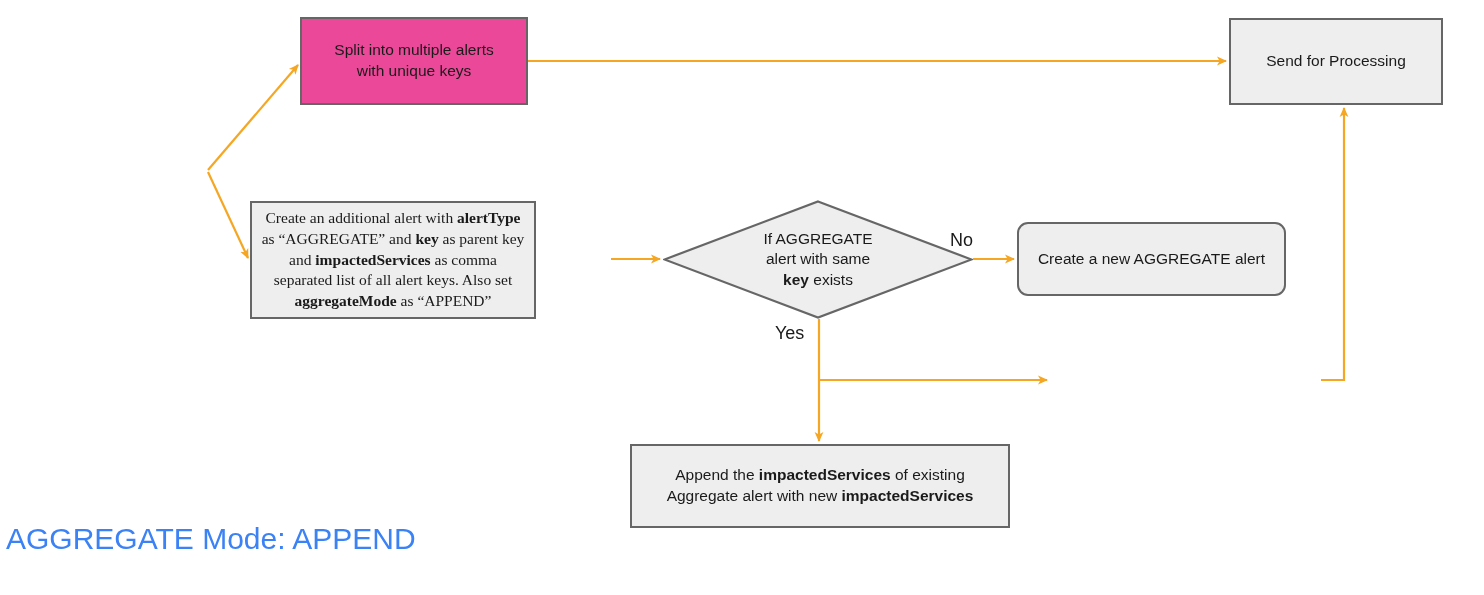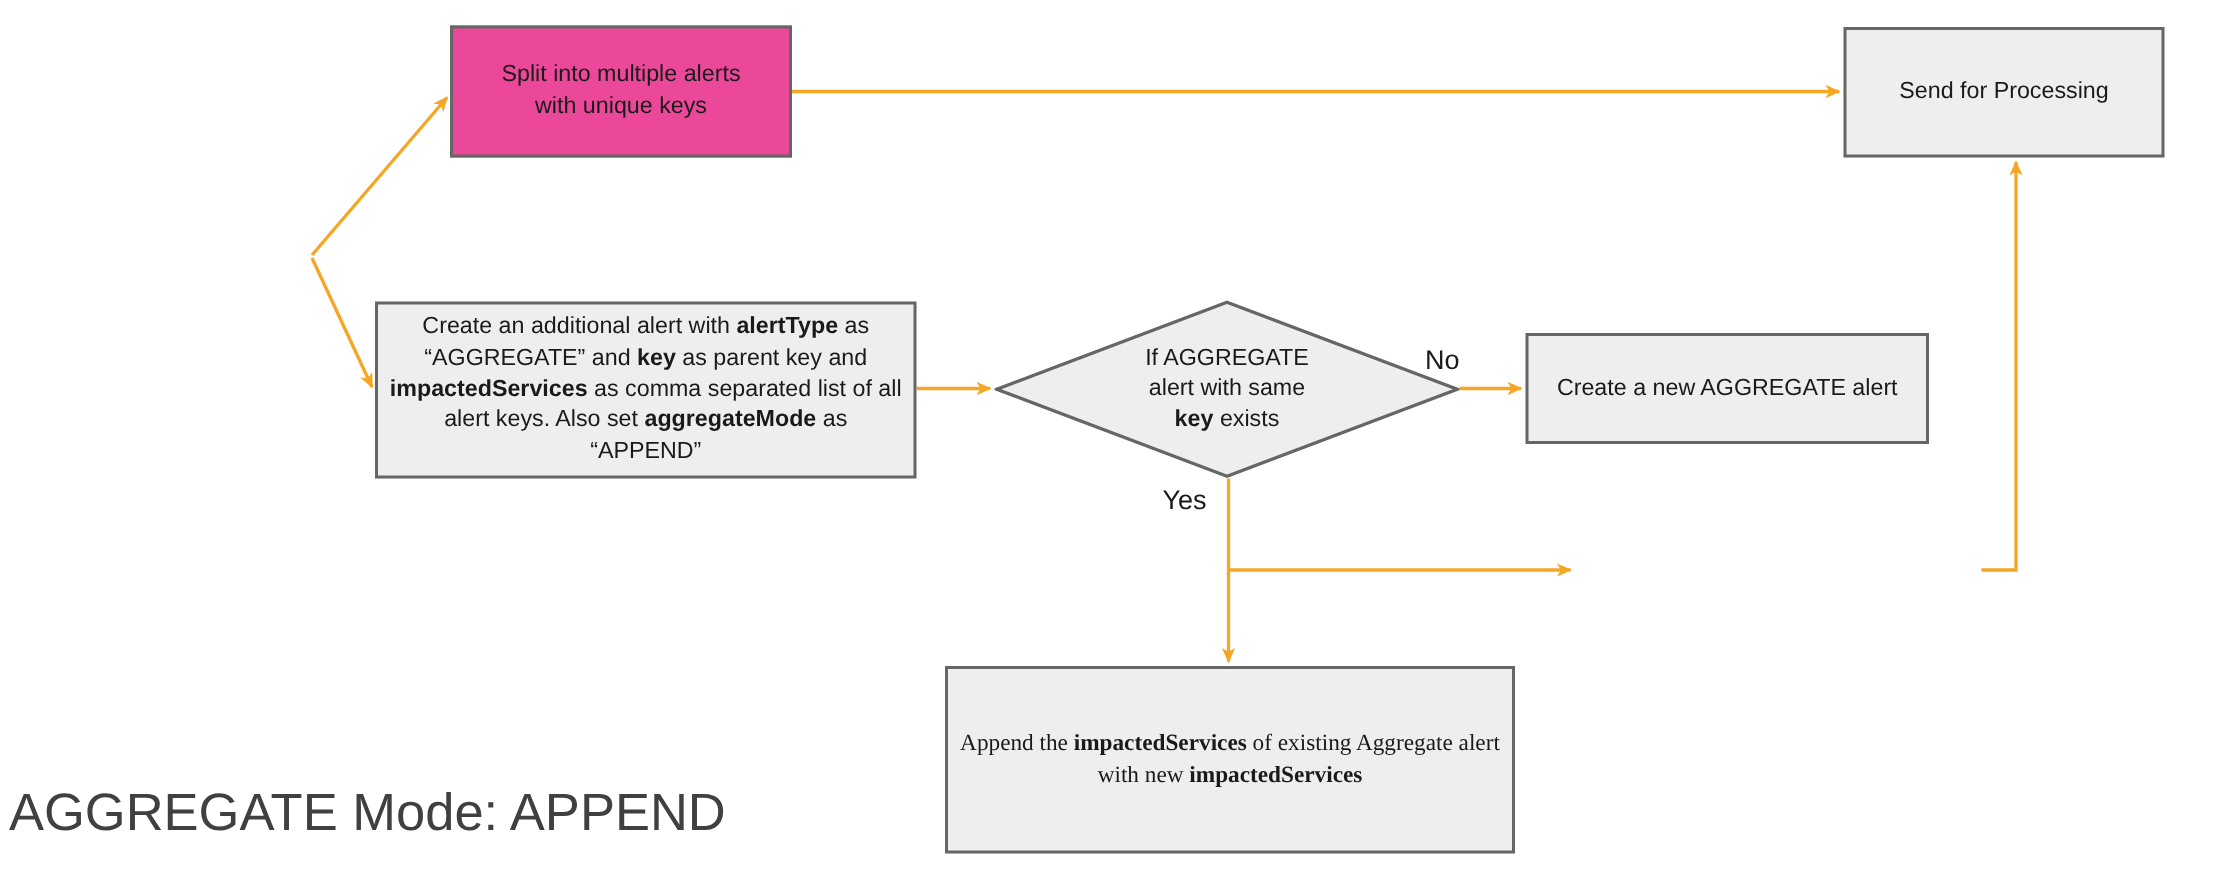--- a/index.html
+++ b/index.html
@@ -73,22 +73,22 @@
     font-size: 18px;
     color: #1a1a1a;
     font-family: "Liberation Sans", sans-serif;
     white-space: nowrap;
   }
 
   #title {
     position: absolute;
     left: 6px;
     top: 522px;
-    font-size: 35px;
-    color: #404040;
+    font-size: 30px;
+    color: #3b82f6;
     font-family: "Liberation Sans", sans-serif;
     white-space: nowrap;
   }
 </style>
 </head>
 <body>
 
 <div id="canvas" style="background: rgb(255, 255, 255);">
 
   <svg id="edges" viewBox="0 0 1484 595" width="1484" height="595">
@@ -118,43 +118,43 @@
   </svg>
 
 
   <div class="node" style="left: 300px; top: 17px; width: 228px; height: 88px; background: #ec4899; border-color: rgb(102, 102, 102); color: rgb(26, 26, 26);">
     <div class="inner">
       <span>Split into multiple alerts</span><br>
       <span>with unique keys</span>
     </div>
   </div>
 
-  <div class="node" style="left: 250px; top: 201px; width: 361px; height: 118px; background: rgb(238, 238, 238); border-color: rgb(102, 102, 102); color: rgb(26, 26, 26);">
+  <div class="node" style="left: 250px; top: 201px; width: 286px; height: 118px; background: rgb(238, 238, 238); border-color: rgb(102, 102, 102); color: rgb(26, 26, 26); font-family: Liberation Serif, serif;">
     <div class="inner"><span>Create an additional alert with </span><b>alertType</b><span> as “AGGREGATE” and </span><b>key</b><span> as parent key and </span><b>impactedServices</b><span> as comma separated list of all alert keys. Also set </span><b>aggregateMode</b><span> as “APPEND”</span></div>
   </div>
 
   <div class="diamond-wrap" style="left:663px; top:200px; width:310px; height:119px;">
     <svg class="diamond-shape" viewBox="0 0 310 119" width="310" height="119" preserveAspectRatio="none">
       <polygon points="155,1.5 308.5,59.5 155,117.5 1.5,59.5" fill="#eeeeee" stroke="#666666" stroke-width="2.2"></polygon>
     </svg>
     <div class="diamond-label">
       <div>
         <span>If AGGREGATE</span><br>
         <span>alert with same</span><br>
         <b>key</b><span> exists</span>
       </div>
     </div>
   </div>
 
-  <div class="node" style="left: 1017px; top: 222px; width: 269px; height: 74px; background: rgb(238, 238, 238); border-color: rgb(102, 102, 102); color: rgb(26, 26, 26);">
+  <div class="node" style="left: 1017px; top: 222px; width: 269px; height: 74px; background: rgb(238, 238, 238); border-color: rgb(102, 102, 102); color: rgb(26, 26, 26); border-radius: 11px;">
     <div class="inner">Create a new AGGREGATE alert</div>
   </div>
 
 
-  <div class="node" style="left: 630px; top: 444px; width: 380px; height: 125px; background: rgb(238, 238, 238); border-color: rgb(102, 102, 102); color: rgb(26, 26, 26); font-family: Liberation Serif, serif;">
+  <div class="node" style="left: 630px; top: 444px; width: 380px; height: 84px; background: rgb(238, 238, 238); border-color: rgb(102, 102, 102); color: rgb(26, 26, 26);">
     <div class="inner"><span>Append the </span><b>impactedServices</b><span> of existing Aggregate alert with new </span><b>impactedServices</b></div>
   </div>
 
   <div class="node" style="left: 1229px; top: 18px; width: 214px; height: 87px; background: rgb(238, 238, 238); border-color: rgb(102, 102, 102); color: rgb(26, 26, 26);">
     <div class="inner">Send for Processing</div>
   </div>
 
   <div class="edge-label" style="left:950px; top:230px;">No</div>
   <div class="edge-label" style="left:775px; top:323px;">Yes</div>
 

